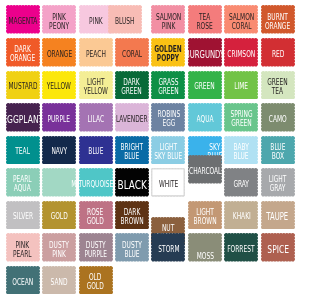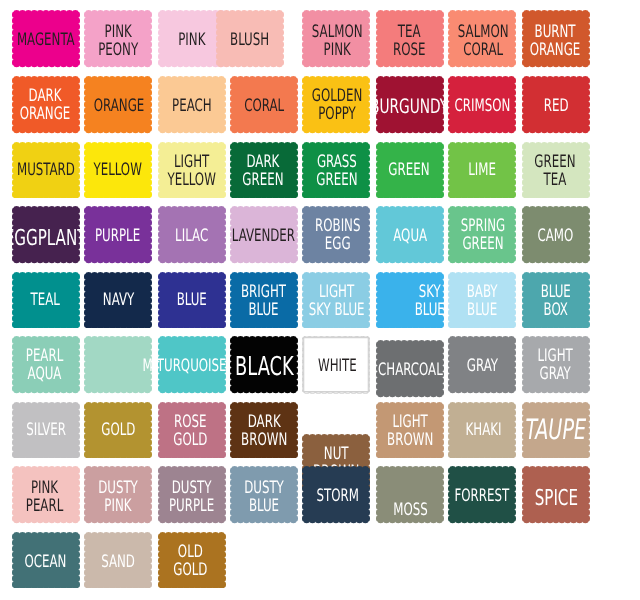--- a/index.html
+++ b/index.html
@@ -170,21 +170,21 @@
           <span class="ln">CORAL</span>
         </span>
       </div>
   </div>
   <div class="swatch" style="left:151.40px;top:37.95px">
     <svg class="shape" viewBox="0 0 34 28.6" preserveAspectRatio="none">
         <g>
           <path d="M 0.85 0.85 H 33.15 V 27.75 H 0.85 Z M 0.8499999999999999 0.85 a 1.468181818181818 0.85 0 0 1 2.936363636363636 0 Z M 0.8499999999999999 27.75 a 1.468181818181818 0.85 0 0 0 2.936363636363636 0 Z M 3.786363636363636 0.85 a 1.468181818181818 0.85 0 0 1 2.936363636363636 0 Z M 3.786363636363636 27.75 a 1.468181818181818 0.85 0 0 0 2.936363636363636 0 Z M 6.722727272727272 0.85 a 1.468181818181818 0.85 0 0 1 2.936363636363636 0 Z M 6.722727272727272 27.75 a 1.468181818181818 0.85 0 0 0 2.936363636363636 0 Z M 9.659090909090907 0.85 a 1.468181818181818 0.85 0 0 1 2.936363636363636 0 Z M 9.659090909090907 27.75 a 1.468181818181818 0.85 0 0 0 2.936363636363636 0 Z M 12.595454545454544 0.85 a 1.468181818181818 0.85 0 0 1 2.936363636363636 0 Z M 12.595454545454544 27.75 a 1.468181818181818 0.85 0 0 0 2.936363636363636 0 Z M 15.531818181818181 0.85 a 1.468181818181818 0.85 0 0 1 2.936363636363636 0 Z M 15.531818181818181 27.75 a 1.468181818181818 0.85 0 0 0 2.936363636363636 0 Z M 18.46818181818182 0.85 a 1.468181818181818 0.85 0 0 1 2.936363636363636 0 Z M 18.46818181818182 27.75 a 1.468181818181818 0.85 0 0 0 2.936363636363636 0 Z M 21.404545454545453 0.85 a 1.468181818181818 0.85 0 0 1 2.936363636363636 0 Z M 21.404545454545453 27.75 a 1.468181818181818 0.85 0 0 0 2.936363636363636 0 Z M 24.34090909090909 0.85 a 1.468181818181818 0.85 0 0 1 2.936363636363636 0 Z M 24.34090909090909 27.75 a 1.468181818181818 0.85 0 0 0 2.936363636363636 0 Z M 27.277272727272724 0.85 a 1.468181818181818 0.85 0 0 1 2.936363636363636 0 Z M 27.277272727272724 27.75 a 1.468181818181818 0.85 0 0 0 2.936363636363636 0 Z M 30.21363636363636 0.85 a 1.468181818181818 0.85 0 0 1 2.936363636363636 0 Z M 30.21363636363636 27.75 a 1.468181818181818 0.85 0 0 0 2.936363636363636 0 Z M 0.85 0.8500000000000001 a 0.85 1.4944444444444445 0 0 0 0 2.988888888888889 Z M 33.15 0.8500000000000001 a 0.85 1.4944444444444445 0 0 1 0 2.988888888888889 Z M 0.85 3.8388888888888886 a 0.85 1.4944444444444445 0 0 0 0 2.988888888888889 Z M 33.15 3.8388888888888886 a 0.85 1.4944444444444445 0 0 1 0 2.988888888888889 Z M 0.85 6.827777777777778 a 0.85 1.4944444444444445 0 0 0 0 2.988888888888889 Z M 33.15 6.827777777777778 a 0.85 1.4944444444444445 0 0 1 0 2.988888888888889 Z M 0.85 9.816666666666666 a 0.85 1.4944444444444445 0 0 0 0 2.988888888888889 Z M 33.15 9.816666666666666 a 0.85 1.4944444444444445 0 0 1 0 2.988888888888889 Z M 0.85 12.805555555555554 a 0.85 1.4944444444444445 0 0 0 0 2.988888888888889 Z M 33.15 12.805555555555554 a 0.85 1.4944444444444445 0 0 1 0 2.988888888888889 Z M 0.85 15.794444444444448 a 0.85 1.4944444444444445 0 0 0 0 2.988888888888889 Z M 33.15 15.794444444444448 a 0.85 1.4944444444444445 0 0 1 0 2.988888888888889 Z M 0.85 18.783333333333335 a 0.85 1.4944444444444445 0 0 0 0 2.988888888888889 Z M 33.15 18.783333333333335 a 0.85 1.4944444444444445 0 0 1 0 2.988888888888889 Z M 0.85 21.772222222222226 a 0.85 1.4944444444444445 0 0 0 0 2.988888888888889 Z M 33.15 21.772222222222226 a 0.85 1.4944444444444445 0 0 1 0 2.988888888888889 Z M 0.85 24.761111111111113 a 0.85 1.4944444444444445 0 0 0 0 2.988888888888889 Z M 33.15 24.761111111111113 a 0.85 1.4944444444444445 0 0 1 0 2.988888888888889 Z" fill="#FAC114"></path>
         </g>
       </svg>
-    <div class="label" style="color: rgb(35, 31, 32); font-size: 8.6px; line-height: 9px;">
+    <div class="label" style="color: rgb(35, 31, 32); font-size: 8.6px; line-height: 9px; font-weight: bold;">
         <span class="inner">
           <span class="ln">GOLDEN</span>
           <span class="ln">POPPY</span>
         </span>
       </div>
   </div>
   <div class="swatch" style="left:187.85px;top:37.95px">
     <svg class="shape" viewBox="0 0 34 28.6" preserveAspectRatio="none">
         <g>
           <path d="M 0.85 0.85 H 33.15 V 27.75 H 0.85 Z M 0.8499999999999999 0.85 a 1.468181818181818 0.85 0 0 1 2.936363636363636 0 Z M 0.8499999999999999 27.75 a 1.468181818181818 0.85 0 0 0 2.936363636363636 0 Z M 3.786363636363636 0.85 a 1.468181818181818 0.85 0 0 1 2.936363636363636 0 Z M 3.786363636363636 27.75 a 1.468181818181818 0.85 0 0 0 2.936363636363636 0 Z M 6.722727272727272 0.85 a 1.468181818181818 0.85 0 0 1 2.936363636363636 0 Z M 6.722727272727272 27.75 a 1.468181818181818 0.85 0 0 0 2.936363636363636 0 Z M 9.659090909090907 0.85 a 1.468181818181818 0.85 0 0 1 2.936363636363636 0 Z M 9.659090909090907 27.75 a 1.468181818181818 0.85 0 0 0 2.936363636363636 0 Z M 12.595454545454544 0.85 a 1.468181818181818 0.85 0 0 1 2.936363636363636 0 Z M 12.595454545454544 27.75 a 1.468181818181818 0.85 0 0 0 2.936363636363636 0 Z M 15.531818181818181 0.85 a 1.468181818181818 0.85 0 0 1 2.936363636363636 0 Z M 15.531818181818181 27.75 a 1.468181818181818 0.85 0 0 0 2.936363636363636 0 Z M 18.46818181818182 0.85 a 1.468181818181818 0.85 0 0 1 2.936363636363636 0 Z M 18.46818181818182 27.75 a 1.468181818181818 0.85 0 0 0 2.936363636363636 0 Z M 21.404545454545453 0.85 a 1.468181818181818 0.85 0 0 1 2.936363636363636 0 Z M 21.404545454545453 27.75 a 1.468181818181818 0.85 0 0 0 2.936363636363636 0 Z M 24.34090909090909 0.85 a 1.468181818181818 0.85 0 0 1 2.936363636363636 0 Z M 24.34090909090909 27.75 a 1.468181818181818 0.85 0 0 0 2.936363636363636 0 Z M 27.277272727272724 0.85 a 1.468181818181818 0.85 0 0 1 2.936363636363636 0 Z M 27.277272727272724 27.75 a 1.468181818181818 0.85 0 0 0 2.936363636363636 0 Z M 30.21363636363636 0.85 a 1.468181818181818 0.85 0 0 1 2.936363636363636 0 Z M 30.21363636363636 27.75 a 1.468181818181818 0.85 0 0 0 2.936363636363636 0 Z M 0.85 0.8500000000000001 a 0.85 1.4944444444444445 0 0 0 0 2.988888888888889 Z M 33.15 0.8500000000000001 a 0.85 1.4944444444444445 0 0 1 0 2.988888888888889 Z M 0.85 3.8388888888888886 a 0.85 1.4944444444444445 0 0 0 0 2.988888888888889 Z M 33.15 3.8388888888888886 a 0.85 1.4944444444444445 0 0 1 0 2.988888888888889 Z M 0.85 6.827777777777778 a 0.85 1.4944444444444445 0 0 0 0 2.988888888888889 Z M 33.15 6.827777777777778 a 0.85 1.4944444444444445 0 0 1 0 2.988888888888889 Z M 0.85 9.816666666666666 a 0.85 1.4944444444444445 0 0 0 0 2.988888888888889 Z M 33.15 9.816666666666666 a 0.85 1.4944444444444445 0 0 1 0 2.988888888888889 Z M 0.85 12.805555555555554 a 0.85 1.4944444444444445 0 0 0 0 2.988888888888889 Z M 33.15 12.805555555555554 a 0.85 1.4944444444444445 0 0 1 0 2.988888888888889 Z M 0.85 15.794444444444448 a 0.85 1.4944444444444445 0 0 0 0 2.988888888888889 Z M 33.15 15.794444444444448 a 0.85 1.4944444444444445 0 0 1 0 2.988888888888889 Z M 0.85 18.783333333333335 a 0.85 1.4944444444444445 0 0 0 0 2.988888888888889 Z M 33.15 18.783333333333335 a 0.85 1.4944444444444445 0 0 1 0 2.988888888888889 Z M 0.85 21.772222222222226 a 0.85 1.4944444444444445 0 0 0 0 2.988888888888889 Z M 33.15 21.772222222222226 a 0.85 1.4944444444444445 0 0 1 0 2.988888888888889 Z M 0.85 24.761111111111113 a 0.85 1.4944444444444445 0 0 0 0 2.988888888888889 Z M 33.15 24.761111111111113 a 0.85 1.4944444444444445 0 0 1 0 2.988888888888889 Z" fill="#9F1232"></path>
@@ -573,21 +573,21 @@
         <g>
           <path d="M 0.85 0.85 H 33.15 V 27.75 H 0.85 Z M 0.8499999999999999 0.85 a 1.468181818181818 0.85 0 0 1 2.936363636363636 0 Z M 0.8499999999999999 27.75 a 1.468181818181818 0.85 0 0 0 2.936363636363636 0 Z M 3.786363636363636 0.85 a 1.468181818181818 0.85 0 0 1 2.936363636363636 0 Z M 3.786363636363636 27.75 a 1.468181818181818 0.85 0 0 0 2.936363636363636 0 Z M 6.722727272727272 0.85 a 1.468181818181818 0.85 0 0 1 2.936363636363636 0 Z M 6.722727272727272 27.75 a 1.468181818181818 0.85 0 0 0 2.936363636363636 0 Z M 9.659090909090907 0.85 a 1.468181818181818 0.85 0 0 1 2.936363636363636 0 Z M 9.659090909090907 27.75 a 1.468181818181818 0.85 0 0 0 2.936363636363636 0 Z M 12.595454545454544 0.85 a 1.468181818181818 0.85 0 0 1 2.936363636363636 0 Z M 12.595454545454544 27.75 a 1.468181818181818 0.85 0 0 0 2.936363636363636 0 Z M 15.531818181818181 0.85 a 1.468181818181818 0.85 0 0 1 2.936363636363636 0 Z M 15.531818181818181 27.75 a 1.468181818181818 0.85 0 0 0 2.936363636363636 0 Z M 18.46818181818182 0.85 a 1.468181818181818 0.85 0 0 1 2.936363636363636 0 Z M 18.46818181818182 27.75 a 1.468181818181818 0.85 0 0 0 2.936363636363636 0 Z M 21.404545454545453 0.85 a 1.468181818181818 0.85 0 0 1 2.936363636363636 0 Z M 21.404545454545453 27.75 a 1.468181818181818 0.85 0 0 0 2.936363636363636 0 Z M 24.34090909090909 0.85 a 1.468181818181818 0.85 0 0 1 2.936363636363636 0 Z M 24.34090909090909 27.75 a 1.468181818181818 0.85 0 0 0 2.936363636363636 0 Z M 27.277272727272724 0.85 a 1.468181818181818 0.85 0 0 1 2.936363636363636 0 Z M 27.277272727272724 27.75 a 1.468181818181818 0.85 0 0 0 2.936363636363636 0 Z M 30.21363636363636 0.85 a 1.468181818181818 0.85 0 0 1 2.936363636363636 0 Z M 30.21363636363636 27.75 a 1.468181818181818 0.85 0 0 0 2.936363636363636 0 Z M 0.85 0.8500000000000001 a 0.85 1.4944444444444445 0 0 0 0 2.988888888888889 Z M 33.15 0.8500000000000001 a 0.85 1.4944444444444445 0 0 1 0 2.988888888888889 Z M 0.85 3.8388888888888886 a 0.85 1.4944444444444445 0 0 0 0 2.988888888888889 Z M 33.15 3.8388888888888886 a 0.85 1.4944444444444445 0 0 1 0 2.988888888888889 Z M 0.85 6.827777777777778 a 0.85 1.4944444444444445 0 0 0 0 2.988888888888889 Z M 33.15 6.827777777777778 a 0.85 1.4944444444444445 0 0 1 0 2.988888888888889 Z M 0.85 9.816666666666666 a 0.85 1.4944444444444445 0 0 0 0 2.988888888888889 Z M 33.15 9.816666666666666 a 0.85 1.4944444444444445 0 0 1 0 2.988888888888889 Z M 0.85 12.805555555555554 a 0.85 1.4944444444444445 0 0 0 0 2.988888888888889 Z M 33.15 12.805555555555554 a 0.85 1.4944444444444445 0 0 1 0 2.988888888888889 Z M 0.85 15.794444444444448 a 0.85 1.4944444444444445 0 0 0 0 2.988888888888889 Z M 33.15 15.794444444444448 a 0.85 1.4944444444444445 0 0 1 0 2.988888888888889 Z M 0.85 18.783333333333335 a 0.85 1.4944444444444445 0 0 0 0 2.988888888888889 Z M 33.15 18.783333333333335 a 0.85 1.4944444444444445 0 0 1 0 2.988888888888889 Z M 0.85 21.772222222222226 a 0.85 1.4944444444444445 0 0 0 0 2.988888888888889 Z M 33.15 21.772222222222226 a 0.85 1.4944444444444445 0 0 1 0 2.988888888888889 Z M 0.85 24.761111111111113 a 0.85 1.4944444444444445 0 0 0 0 2.988888888888889 Z M 33.15 24.761111111111113 a 0.85 1.4944444444444445 0 0 1 0 2.988888888888889 Z" fill="#FFFFFF" stroke="#D2D2D2" stroke-width="0.6"></path>
         </g>
       </svg>
     <div class="label" style="color: rgb(35, 31, 32); font-size: 8.6px; line-height: 9px;">
         <span class="inner">
           <span class="ln">WHITE</span>
         </span>
       </div>
   </div>
-  <div class="swatch" style="left:187.85px;top:170px">
+  <div class="swatch" style="left:187.85px;top:155px">
     <svg class="shape" viewBox="0 0 34 28.6" preserveAspectRatio="none">
         <g>
           <path d="M 0.85 0.85 H 33.15 V 27.75 H 0.85 Z M 0.8499999999999999 0.85 a 1.468181818181818 0.85 0 0 1 2.936363636363636 0 Z M 0.8499999999999999 27.75 a 1.468181818181818 0.85 0 0 0 2.936363636363636 0 Z M 3.786363636363636 0.85 a 1.468181818181818 0.85 0 0 1 2.936363636363636 0 Z M 3.786363636363636 27.75 a 1.468181818181818 0.85 0 0 0 2.936363636363636 0 Z M 6.722727272727272 0.85 a 1.468181818181818 0.85 0 0 1 2.936363636363636 0 Z M 6.722727272727272 27.75 a 1.468181818181818 0.85 0 0 0 2.936363636363636 0 Z M 9.659090909090907 0.85 a 1.468181818181818 0.85 0 0 1 2.936363636363636 0 Z M 9.659090909090907 27.75 a 1.468181818181818 0.85 0 0 0 2.936363636363636 0 Z M 12.595454545454544 0.85 a 1.468181818181818 0.85 0 0 1 2.936363636363636 0 Z M 12.595454545454544 27.75 a 1.468181818181818 0.85 0 0 0 2.936363636363636 0 Z M 15.531818181818181 0.85 a 1.468181818181818 0.85 0 0 1 2.936363636363636 0 Z M 15.531818181818181 27.75 a 1.468181818181818 0.85 0 0 0 2.936363636363636 0 Z M 18.46818181818182 0.85 a 1.468181818181818 0.85 0 0 1 2.936363636363636 0 Z M 18.46818181818182 27.75 a 1.468181818181818 0.85 0 0 0 2.936363636363636 0 Z M 21.404545454545453 0.85 a 1.468181818181818 0.85 0 0 1 2.936363636363636 0 Z M 21.404545454545453 27.75 a 1.468181818181818 0.85 0 0 0 2.936363636363636 0 Z M 24.34090909090909 0.85 a 1.468181818181818 0.85 0 0 1 2.936363636363636 0 Z M 24.34090909090909 27.75 a 1.468181818181818 0.85 0 0 0 2.936363636363636 0 Z M 27.277272727272724 0.85 a 1.468181818181818 0.85 0 0 1 2.936363636363636 0 Z M 27.277272727272724 27.75 a 1.468181818181818 0.85 0 0 0 2.936363636363636 0 Z M 30.21363636363636 0.85 a 1.468181818181818 0.85 0 0 1 2.936363636363636 0 Z M 30.21363636363636 27.75 a 1.468181818181818 0.85 0 0 0 2.936363636363636 0 Z M 0.85 0.8500000000000001 a 0.85 1.4944444444444445 0 0 0 0 2.988888888888889 Z M 33.15 0.8500000000000001 a 0.85 1.4944444444444445 0 0 1 0 2.988888888888889 Z M 0.85 3.8388888888888886 a 0.85 1.4944444444444445 0 0 0 0 2.988888888888889 Z M 33.15 3.8388888888888886 a 0.85 1.4944444444444445 0 0 1 0 2.988888888888889 Z M 0.85 6.827777777777778 a 0.85 1.4944444444444445 0 0 0 0 2.988888888888889 Z M 33.15 6.827777777777778 a 0.85 1.4944444444444445 0 0 1 0 2.988888888888889 Z M 0.85 9.816666666666666 a 0.85 1.4944444444444445 0 0 0 0 2.988888888888889 Z M 33.15 9.816666666666666 a 0.85 1.4944444444444445 0 0 1 0 2.988888888888889 Z M 0.85 12.805555555555554 a 0.85 1.4944444444444445 0 0 0 0 2.988888888888889 Z M 33.15 12.805555555555554 a 0.85 1.4944444444444445 0 0 1 0 2.988888888888889 Z M 0.85 15.794444444444448 a 0.85 1.4944444444444445 0 0 0 0 2.988888888888889 Z M 33.15 15.794444444444448 a 0.85 1.4944444444444445 0 0 1 0 2.988888888888889 Z M 0.85 18.783333333333335 a 0.85 1.4944444444444445 0 0 0 0 2.988888888888889 Z M 33.15 18.783333333333335 a 0.85 1.4944444444444445 0 0 1 0 2.988888888888889 Z M 0.85 21.772222222222226 a 0.85 1.4944444444444445 0 0 0 0 2.988888888888889 Z M 33.15 21.772222222222226 a 0.85 1.4944444444444445 0 0 1 0 2.988888888888889 Z M 0.85 24.761111111111113 a 0.85 1.4944444444444445 0 0 0 0 2.988888888888889 Z M 33.15 24.761111111111113 a 0.85 1.4944444444444445 0 0 1 0 2.988888888888889 Z" fill="#6D6F71"></path>
         </g>
       </svg>
     <div class="label" style="color: rgb(255, 255, 255); font-size: 8.6px; line-height: 9px;">
         <span class="inner">
           <span class="ln">CHARCOAL</span>
         </span>
       </div>
@@ -704,21 +704,21 @@
           <span class="ln">KHAKI</span>
         </span>
       </div>
   </div>
   <div class="swatch" style="left:260.75px;top:200.70px">
     <svg class="shape" viewBox="0 0 34 28.6" preserveAspectRatio="none">
         <g>
           <path d="M 0.85 0.85 H 33.15 V 27.75 H 0.85 Z M 0.8499999999999999 0.85 a 1.468181818181818 0.85 0 0 1 2.936363636363636 0 Z M 0.8499999999999999 27.75 a 1.468181818181818 0.85 0 0 0 2.936363636363636 0 Z M 3.786363636363636 0.85 a 1.468181818181818 0.85 0 0 1 2.936363636363636 0 Z M 3.786363636363636 27.75 a 1.468181818181818 0.85 0 0 0 2.936363636363636 0 Z M 6.722727272727272 0.85 a 1.468181818181818 0.85 0 0 1 2.936363636363636 0 Z M 6.722727272727272 27.75 a 1.468181818181818 0.85 0 0 0 2.936363636363636 0 Z M 9.659090909090907 0.85 a 1.468181818181818 0.85 0 0 1 2.936363636363636 0 Z M 9.659090909090907 27.75 a 1.468181818181818 0.85 0 0 0 2.936363636363636 0 Z M 12.595454545454544 0.85 a 1.468181818181818 0.85 0 0 1 2.936363636363636 0 Z M 12.595454545454544 27.75 a 1.468181818181818 0.85 0 0 0 2.936363636363636 0 Z M 15.531818181818181 0.85 a 1.468181818181818 0.85 0 0 1 2.936363636363636 0 Z M 15.531818181818181 27.75 a 1.468181818181818 0.85 0 0 0 2.936363636363636 0 Z M 18.46818181818182 0.85 a 1.468181818181818 0.85 0 0 1 2.936363636363636 0 Z M 18.46818181818182 27.75 a 1.468181818181818 0.85 0 0 0 2.936363636363636 0 Z M 21.404545454545453 0.85 a 1.468181818181818 0.85 0 0 1 2.936363636363636 0 Z M 21.404545454545453 27.75 a 1.468181818181818 0.85 0 0 0 2.936363636363636 0 Z M 24.34090909090909 0.85 a 1.468181818181818 0.85 0 0 1 2.936363636363636 0 Z M 24.34090909090909 27.75 a 1.468181818181818 0.85 0 0 0 2.936363636363636 0 Z M 27.277272727272724 0.85 a 1.468181818181818 0.85 0 0 1 2.936363636363636 0 Z M 27.277272727272724 27.75 a 1.468181818181818 0.85 0 0 0 2.936363636363636 0 Z M 30.21363636363636 0.85 a 1.468181818181818 0.85 0 0 1 2.936363636363636 0 Z M 30.21363636363636 27.75 a 1.468181818181818 0.85 0 0 0 2.936363636363636 0 Z M 0.85 0.8500000000000001 a 0.85 1.4944444444444445 0 0 0 0 2.988888888888889 Z M 33.15 0.8500000000000001 a 0.85 1.4944444444444445 0 0 1 0 2.988888888888889 Z M 0.85 3.8388888888888886 a 0.85 1.4944444444444445 0 0 0 0 2.988888888888889 Z M 33.15 3.8388888888888886 a 0.85 1.4944444444444445 0 0 1 0 2.988888888888889 Z M 0.85 6.827777777777778 a 0.85 1.4944444444444445 0 0 0 0 2.988888888888889 Z M 33.15 6.827777777777778 a 0.85 1.4944444444444445 0 0 1 0 2.988888888888889 Z M 0.85 9.816666666666666 a 0.85 1.4944444444444445 0 0 0 0 2.988888888888889 Z M 33.15 9.816666666666666 a 0.85 1.4944444444444445 0 0 1 0 2.988888888888889 Z M 0.85 12.805555555555554 a 0.85 1.4944444444444445 0 0 0 0 2.988888888888889 Z M 33.15 12.805555555555554 a 0.85 1.4944444444444445 0 0 1 0 2.988888888888889 Z M 0.85 15.794444444444448 a 0.85 1.4944444444444445 0 0 0 0 2.988888888888889 Z M 33.15 15.794444444444448 a 0.85 1.4944444444444445 0 0 1 0 2.988888888888889 Z M 0.85 18.783333333333335 a 0.85 1.4944444444444445 0 0 0 0 2.988888888888889 Z M 33.15 18.783333333333335 a 0.85 1.4944444444444445 0 0 1 0 2.988888888888889 Z M 0.85 21.772222222222226 a 0.85 1.4944444444444445 0 0 0 0 2.988888888888889 Z M 33.15 21.772222222222226 a 0.85 1.4944444444444445 0 0 1 0 2.988888888888889 Z M 0.85 24.761111111111113 a 0.85 1.4944444444444445 0 0 0 0 2.988888888888889 Z M 33.15 24.761111111111113 a 0.85 1.4944444444444445 0 0 1 0 2.988888888888889 Z" fill="#C4A78C"></path>
         </g>
       </svg>
-    <div class="label" style="color: rgb(255, 255, 255); font-size: 14px; line-height: 9px; font-style: italic;">
+    <div class="label" style="color: rgb(255, 255, 255); font-size: 10px; line-height: 9px;">
         <span class="inner">
           <span class="ln">TAUPE</span>
         </span>
       </div>
   </div>
   <div class="swatch" style="left:5.60px;top:233.25px">
     <svg class="shape" viewBox="0 0 34 28.6" preserveAspectRatio="none">
         <g>
           <path d="M 0.85 0.85 H 33.15 V 27.75 H 0.85 Z M 0.8499999999999999 0.85 a 1.468181818181818 0.85 0 0 1 2.936363636363636 0 Z M 0.8499999999999999 27.75 a 1.468181818181818 0.85 0 0 0 2.936363636363636 0 Z M 3.786363636363636 0.85 a 1.468181818181818 0.85 0 0 1 2.936363636363636 0 Z M 3.786363636363636 27.75 a 1.468181818181818 0.85 0 0 0 2.936363636363636 0 Z M 6.722727272727272 0.85 a 1.468181818181818 0.85 0 0 1 2.936363636363636 0 Z M 6.722727272727272 27.75 a 1.468181818181818 0.85 0 0 0 2.936363636363636 0 Z M 9.659090909090907 0.85 a 1.468181818181818 0.85 0 0 1 2.936363636363636 0 Z M 9.659090909090907 27.75 a 1.468181818181818 0.85 0 0 0 2.936363636363636 0 Z M 12.595454545454544 0.85 a 1.468181818181818 0.85 0 0 1 2.936363636363636 0 Z M 12.595454545454544 27.75 a 1.468181818181818 0.85 0 0 0 2.936363636363636 0 Z M 15.531818181818181 0.85 a 1.468181818181818 0.85 0 0 1 2.936363636363636 0 Z M 15.531818181818181 27.75 a 1.468181818181818 0.85 0 0 0 2.936363636363636 0 Z M 18.46818181818182 0.85 a 1.468181818181818 0.85 0 0 1 2.936363636363636 0 Z M 18.46818181818182 27.75 a 1.468181818181818 0.85 0 0 0 2.936363636363636 0 Z M 21.404545454545453 0.85 a 1.468181818181818 0.85 0 0 1 2.936363636363636 0 Z M 21.404545454545453 27.75 a 1.468181818181818 0.85 0 0 0 2.936363636363636 0 Z M 24.34090909090909 0.85 a 1.468181818181818 0.85 0 0 1 2.936363636363636 0 Z M 24.34090909090909 27.75 a 1.468181818181818 0.85 0 0 0 2.936363636363636 0 Z M 27.277272727272724 0.85 a 1.468181818181818 0.85 0 0 1 2.936363636363636 0 Z M 27.277272727272724 27.75 a 1.468181818181818 0.85 0 0 0 2.936363636363636 0 Z M 30.21363636363636 0.85 a 1.468181818181818 0.85 0 0 1 2.936363636363636 0 Z M 30.21363636363636 27.75 a 1.468181818181818 0.85 0 0 0 2.936363636363636 0 Z M 0.85 0.8500000000000001 a 0.85 1.4944444444444445 0 0 0 0 2.988888888888889 Z M 33.15 0.8500000000000001 a 0.85 1.4944444444444445 0 0 1 0 2.988888888888889 Z M 0.85 3.8388888888888886 a 0.85 1.4944444444444445 0 0 0 0 2.988888888888889 Z M 33.15 3.8388888888888886 a 0.85 1.4944444444444445 0 0 1 0 2.988888888888889 Z M 0.85 6.827777777777778 a 0.85 1.4944444444444445 0 0 0 0 2.988888888888889 Z M 33.15 6.827777777777778 a 0.85 1.4944444444444445 0 0 1 0 2.988888888888889 Z M 0.85 9.816666666666666 a 0.85 1.4944444444444445 0 0 0 0 2.988888888888889 Z M 33.15 9.816666666666666 a 0.85 1.4944444444444445 0 0 1 0 2.988888888888889 Z M 0.85 12.805555555555554 a 0.85 1.4944444444444445 0 0 0 0 2.988888888888889 Z M 33.15 12.805555555555554 a 0.85 1.4944444444444445 0 0 1 0 2.988888888888889 Z M 0.85 15.794444444444448 a 0.85 1.4944444444444445 0 0 0 0 2.988888888888889 Z M 33.15 15.794444444444448 a 0.85 1.4944444444444445 0 0 1 0 2.988888888888889 Z M 0.85 18.783333333333335 a 0.85 1.4944444444444445 0 0 0 0 2.988888888888889 Z M 33.15 18.783333333333335 a 0.85 1.4944444444444445 0 0 1 0 2.988888888888889 Z M 0.85 21.772222222222226 a 0.85 1.4944444444444445 0 0 0 0 2.988888888888889 Z M 33.15 21.772222222222226 a 0.85 1.4944444444444445 0 0 1 0 2.988888888888889 Z M 0.85 24.761111111111113 a 0.85 1.4944444444444445 0 0 0 0 2.988888888888889 Z M 33.15 24.761111111111113 a 0.85 1.4944444444444445 0 0 1 0 2.988888888888889 Z" fill="#F4C2BF"></path>
         </g>

